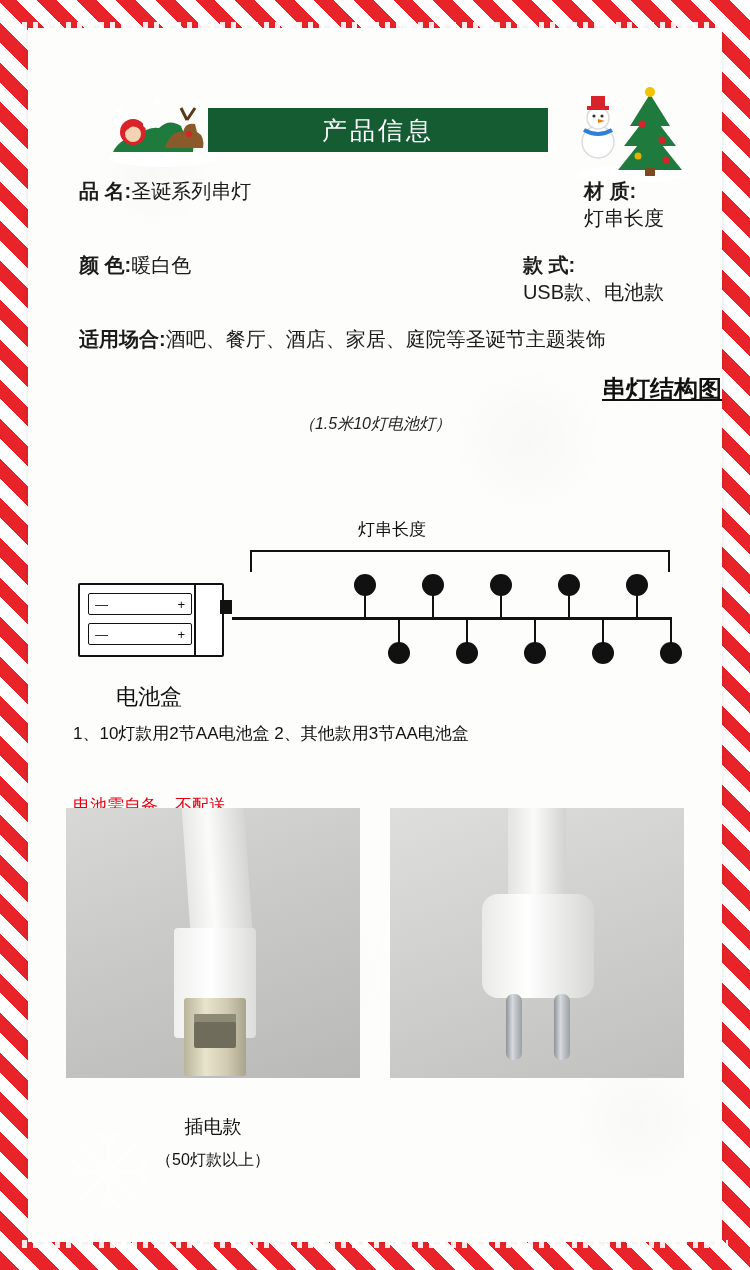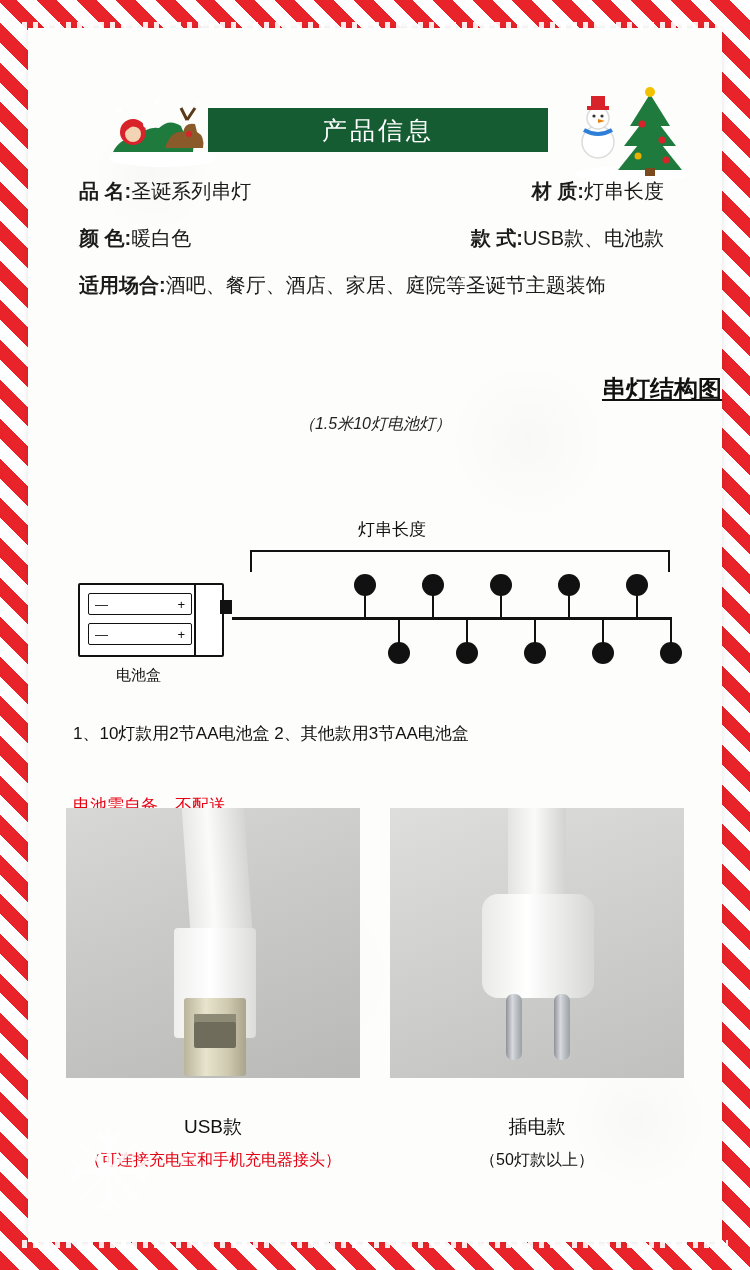--- a/index.html
+++ b/index.html
@@ -118,20 +118,21 @@
     align-items: baseline;
     margin-left: 11px;
   }
   .spec-col {
     display: flex;
     align-items: baseline;
   }
   .spec-col.right {
     margin-left: auto;
     padding-right: 18px;
+    flex-direction: column;
   }
   .spec-key {
     font-weight: bold;
     white-space: nowrap;
   }
   .spec-val {
     white-space: nowrap;
   }
   .spec-line.full .spec-key { font-weight: bold; }
 
@@ -233,22 +234,22 @@
     position: absolute;
     left: 192px;
     top: 122px;
     width: 12px;
     height: 14px;
     background: #111;
   }
   .batt-label {
     position: absolute;
     left: 88px;
-    top: 188px;
-    font-size: 15px;
+    top: 204px;
+    font-size: 22px;
     color: #111;
   }
 
   
   .wire {
     position: absolute;
     left: 204px;
     top: 139px;
     width: 440px;
     height: 3px;
@@ -555,24 +556,20 @@
       <div class="photo plug-photo">
         <div class="plug-cable"></div>
         <div class="plug-body"></div>
         <div class="pin l"></div>
         <div class="pin r"></div>
       </div>
     </div>
 
     <div class="captions">
       <div class="cap-col">
-        <div class="cap-main">USB款</div>
-        <div class="cap-sub">（可连接充电宝和手机充电器接头）</div>
-      </div>
-      <div class="cap-col">
         <div class="cap-main">插电款</div>
         <div class="cap-sub dark">（50灯款以上）</div>
       </div>
     </div>
 
     <svg class="snowflake" viewBox="0 0 100 100">
       <g stroke="#ffffff" stroke-width="5" stroke-linecap="round" fill="none" opacity="0.95">
         <line x1="50" y1="8" x2="50" y2="92"></line>
         <line x1="8" y1="50" x2="92" y2="50"></line>
         <line x1="20" y1="20" x2="80" y2="80"></line>

